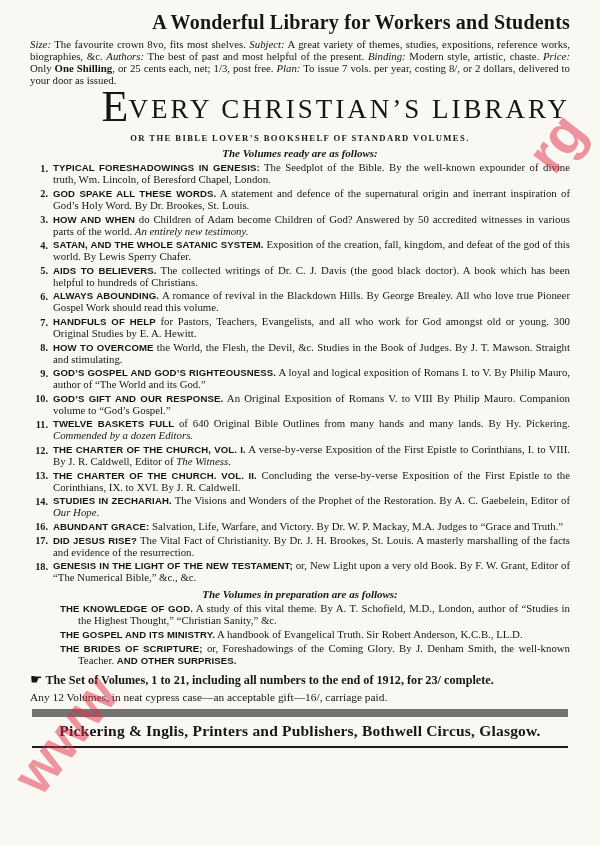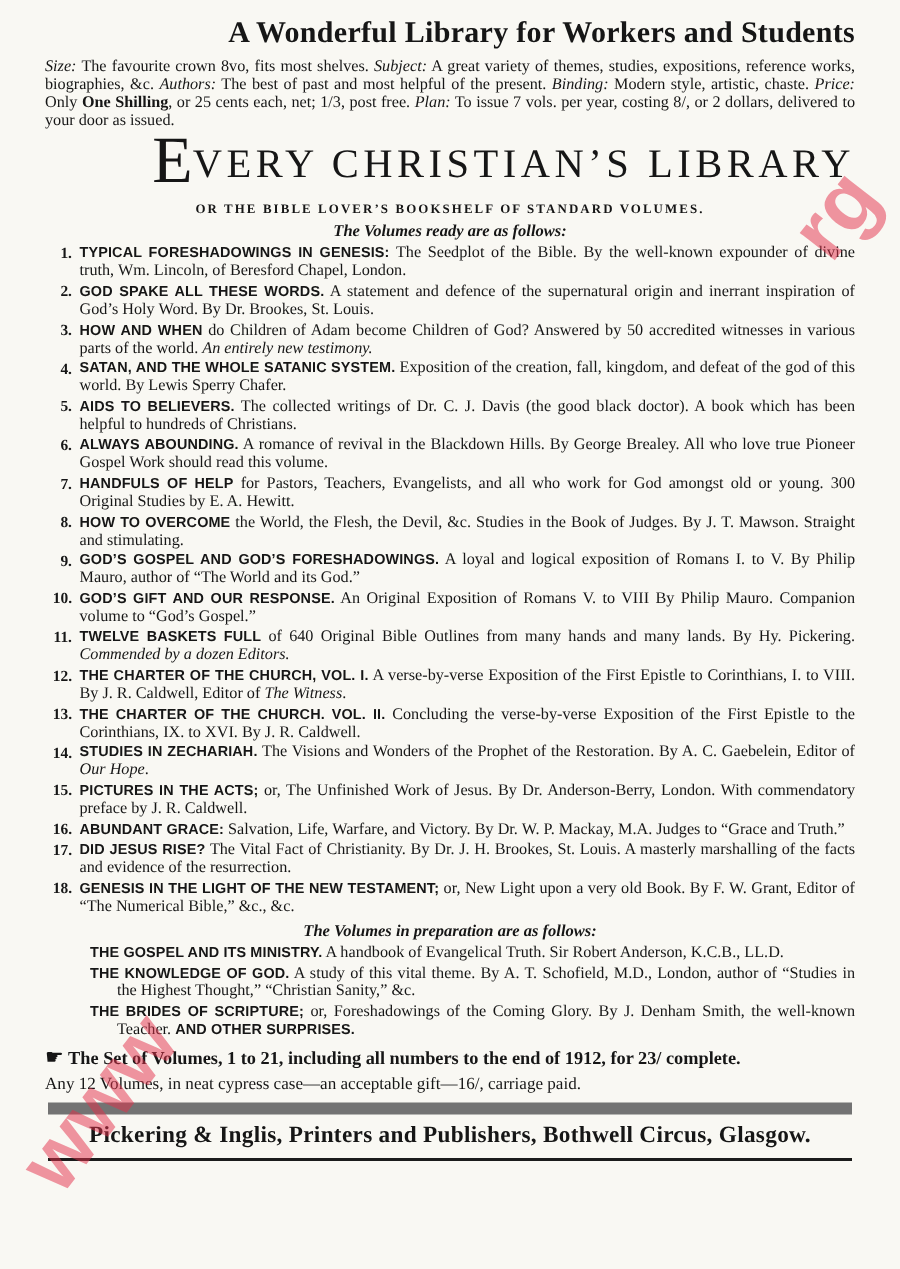--- a/index.html
+++ b/index.html
@@ -52,37 +52,36 @@
 
   <ol class="vols">
       <li class="vol"><span class="vnum">1.</span><b class="vtitle">TYPICAL FORESHADOWINGS IN GENESIS:</b><span class="vtext"> The Seedplot of the Bible. By the well-known expounder of divine truth, Wm. Lincoln, of Beresford Chapel, London.</span><i class="vem"></i><span class="vtext"></span></li>
       <li class="vol"><span class="vnum">2.</span><b class="vtitle">GOD SPAKE ALL THESE WORDS.</b><span class="vtext"> A statement and defence of the supernatural origin and inerrant inspiration of God’s Holy Word. By Dr. Brookes, St. Louis.</span><i class="vem"></i><span class="vtext"></span></li>
       <li class="vol"><span class="vnum">3.</span><b class="vtitle">HOW AND WHEN</b><span class="vtext"> do Children of Adam become Children of God? Answered by 50 accredited witnesses in various parts of the world. </span><i class="vem">An entirely new testimony.</i><span class="vtext"></span></li>
       <li class="vol"><span class="vnum">4.</span><b class="vtitle">SATAN, AND THE WHOLE SATANIC SYSTEM.</b><span class="vtext"> Exposition of the creation, fall, kingdom, and defeat of the god of this world. By Lewis Sperry Chafer.</span><i class="vem"></i><span class="vtext"></span></li>
       <li class="vol"><span class="vnum">5.</span><b class="vtitle">AIDS TO BELIEVERS.</b><span class="vtext"> The collected writings of Dr. C. J. Davis (the good black doctor). A book which has been helpful to hundreds of Christians.</span><i class="vem"></i><span class="vtext"></span></li>
       <li class="vol"><span class="vnum">6.</span><b class="vtitle">ALWAYS ABOUNDING.</b><span class="vtext"> A romance of revival in the Blackdown Hills. By George Brealey. All who love true Pioneer Gospel Work should read this volume.</span><i class="vem"></i><span class="vtext"></span></li>
       <li class="vol"><span class="vnum">7.</span><b class="vtitle">HANDFULS OF HELP</b><span class="vtext"> for Pastors, Teachers, Evangelists, and all who work for God amongst old or young. 300 Original Studies by E. A. Hewitt.</span><i class="vem"></i><span class="vtext"></span></li>
       <li class="vol"><span class="vnum">8.</span><b class="vtitle">HOW TO OVERCOME</b><span class="vtext"> the World, the Flesh, the Devil, &amp;c. Studies in the Book of Judges. By J. T. Mawson. Straight and stimulating.</span><i class="vem"></i><span class="vtext"></span></li>
-      <li class="vol"><span class="vnum">9.</span><b class="vtitle">GOD’S GOSPEL AND GOD’S FORESHADOWINGS.</b><span class="vtext"> A loyal and logical exposition of Romans I. to V. By Philip Mauro, author of “The World and its God.”</span><i class="vem"></i><span class="vtext"></span></li>
+      <li class="vol"><span class="vnum">9.</span><b class="vtitle">GOD’S GOSPEL AND GOD’S RIGHTEOUSNESS.</b><span class="vtext"> A loyal and logical exposition of Romans I. to V. By Philip Mauro, author of “The World and its God.”</span><i class="vem"></i><span class="vtext"></span></li>
       <li class="vol"><span class="vnum">10.</span><b class="vtitle">GOD’S GIFT AND OUR RESPONSE.</b><span class="vtext"> An Original Exposition of Romans V. to VIII By Philip Mauro. Companion volume to “God’s Gospel.”</span><i class="vem"></i><span class="vtext"></span></li>
       <li class="vol"><span class="vnum">11.</span><b class="vtitle">TWELVE BASKETS FULL</b><span class="vtext"> of 640 Original Bible Outlines from many hands and many lands. By Hy. Pickering. </span><i class="vem">Commended by a dozen Editors.</i><span class="vtext"></span></li>
       <li class="vol"><span class="vnum">12.</span><b class="vtitle">THE CHARTER OF THE CHURCH, VOL. I.</b><span class="vtext"> A verse-by-verse Exposition of the First Epistle to Corinthians, I. to VIII. By J. R. Caldwell, Editor of </span><i class="vem">The Witness</i><span class="vtext">.</span></li>
       <li class="vol"><span class="vnum">13.</span><b class="vtitle">THE CHARTER OF THE CHURCH. VOL. II.</b><span class="vtext"> Concluding the verse-by-verse Exposition of the First Epistle to the Corinthians, IX. to XVI. By J. R. Caldwell.</span><i class="vem"></i><span class="vtext"></span></li>
       <li class="vol"><span class="vnum">14.</span><b class="vtitle">STUDIES IN ZECHARIAH.</b><span class="vtext"> The Visions and Wonders of the Prophet of the Restoration. By A. C. Gaebelein, Editor of </span><i class="vem">Our Hope</i><span class="vtext">.</span></li>
-      <li class="vol"><span class="vnum">15.</span><b class="vtitle">PICTURES IN THE ACTS;</b><span class="vtext"> or, The Unfinished Work of Jesus. By Dr. Anderson-Berry, London. With commendatory preface by J. R. Caldwell.</span><i class="vem"></i><span class="vtext"></span></li>
       <li class="vol"><span class="vnum">16.</span><b class="vtitle">ABUNDANT GRACE:</b><span class="vtext"> Salvation, Life, Warfare, and Victory. By Dr. W. P. Mackay, M.A. Judges to “Grace and Truth.”</span><i class="vem"></i><span class="vtext"></span></li>
       <li class="vol"><span class="vnum">17.</span><b class="vtitle">DID JESUS RISE?</b><span class="vtext"> The Vital Fact of Christianity. By Dr. J. H. Brookes, St. Louis. A masterly marshalling of the facts and evidence of the resurrection.</span><i class="vem"></i><span class="vtext"></span></li>
       <li class="vol"><span class="vnum">18.</span><b class="vtitle">GENESIS IN THE LIGHT OF THE NEW TESTAMENT;</b><span class="vtext"> or, New Light upon a very old Book. By F. W. Grant, Editor of “The Numerical Bible,” &amp;c., &amp;c.</span><i class="vem"></i><span class="vtext"></span></li>
     </ol>
 
   <p class="section-head">The Volumes in preparation are as follows:</p>
 
   <div class="preps">
+      <p class="prep"><b class="vtitle">THE KNOWLEDGE OF GOD.</b><span> A study of this vital theme. By A. T. Schofield, M.D., London, author of “Studies in the Highest Thought,” “Christian Sanity,” &amp;c.</span><b class="vtitle"></b></p>
       <p class="prep"><b class="vtitle">THE GOSPEL AND ITS MINISTRY.</b><span> A handbook of Evangelical Truth. Sir Robert Anderson, K.C.B., LL.D.</span><b class="vtitle"></b></p>
-      <p class="prep"><b class="vtitle">THE KNOWLEDGE OF GOD.</b><span> A study of this vital theme. By A. T. Schofield, M.D., London, author of “Studies in the Highest Thought,” “Christian Sanity,” &amp;c.</span><b class="vtitle"></b></p>
       <p class="prep"><b class="vtitle">THE BRIDES OF SCRIPTURE;</b><span> or, Foreshadowings of the Coming Glory. By J. Denham Smith, the well-known Teacher.  </span><b class="vtitle">AND OTHER SURPRISES.</b></p>
     </div>
 
   <p class="offer"><span class="manicule">☛</span> <span>The Set of Volumes, 1 to 21, including all numbers to the end of 1912, for 23/ complete.</span></p>
 
   <p class="note">Any 12 Volumes, in neat cypress case—an acceptable gift—16/, carriage paid.</p>
 
   <div class="footer">
     <p class="footer-text">Pickering &amp; Inglis, Printers and Publishers, Bothwell Circus, Glasgow.</p>
   </div>

